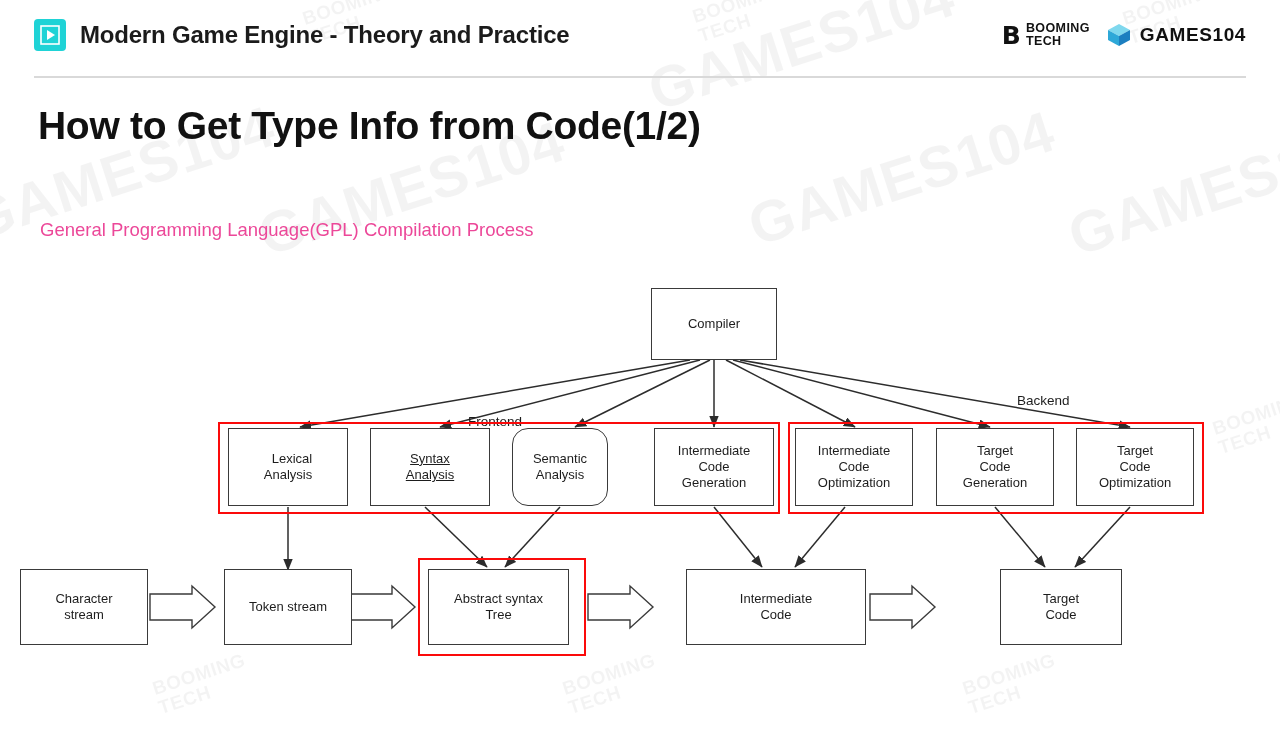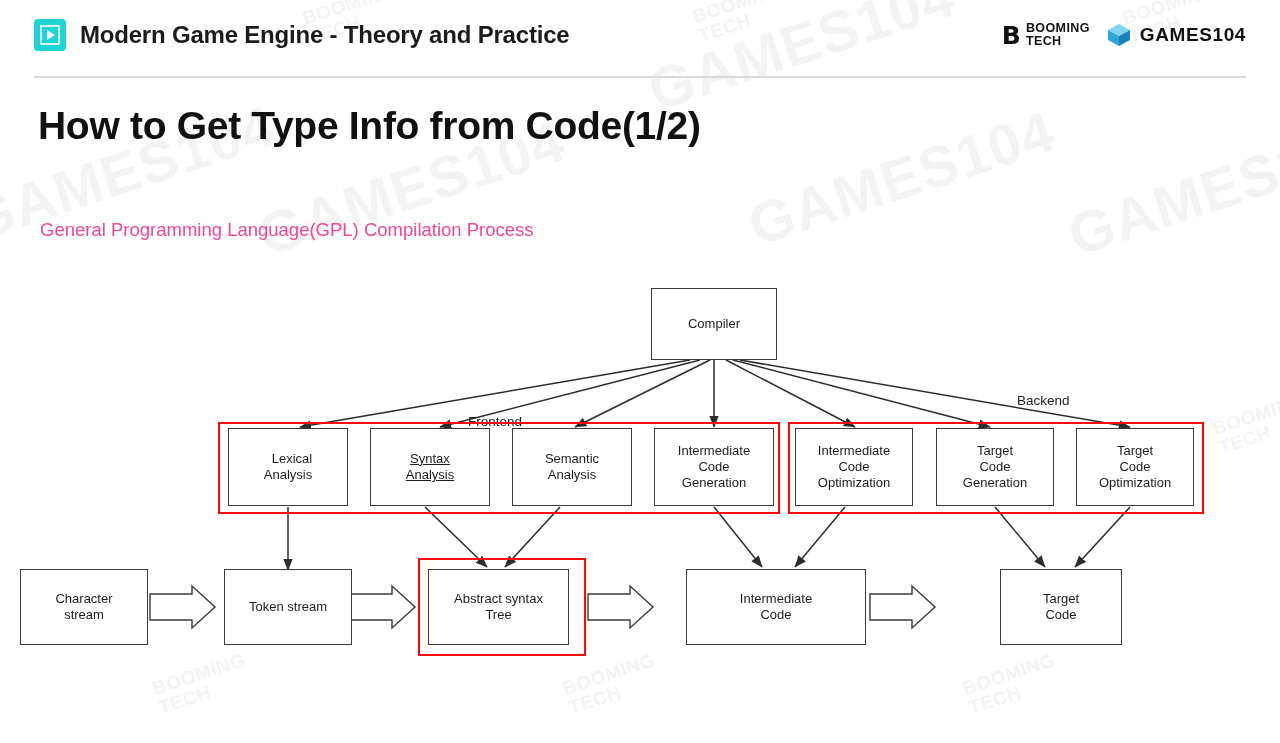--- a/index.html
+++ b/index.html
@@ -309,21 +309,21 @@
   <div class="flow-label" style="left:1017px; top:131px;">Backend</div>
 
   <div class="node" style="left:228px; top:166px; width:120px; height:78px;text-align:right;">
     <span style="white-space:pre-line;">Lexical
 Analysis</span>
   </div>
   <div class="node" style="left:370px; top:166px; width:120px; height:78px;">
     <span style="white-space:pre-line;text-decoration:underline;">Syntax
 Analysis</span>
   </div>
-  <div class="node" style="left:512px; top:166px; width:120px; height:78px;">
+  <div class="node" style="left:512px; top:166px; width:96px; height:78px;border-radius:16px;">
     <span style="white-space:pre-line;">Semantic
 Analysis</span>
   </div>
   <div class="node" style="left:654px; top:166px; width:120px; height:78px;">
     <span style="white-space:pre-line;">Intermediate
 Code
 Generation</span>
   </div>
   <div class="node" style="left:795px; top:166px; width:118px; height:78px;">
     <span style="white-space:pre-line;">Intermediate

